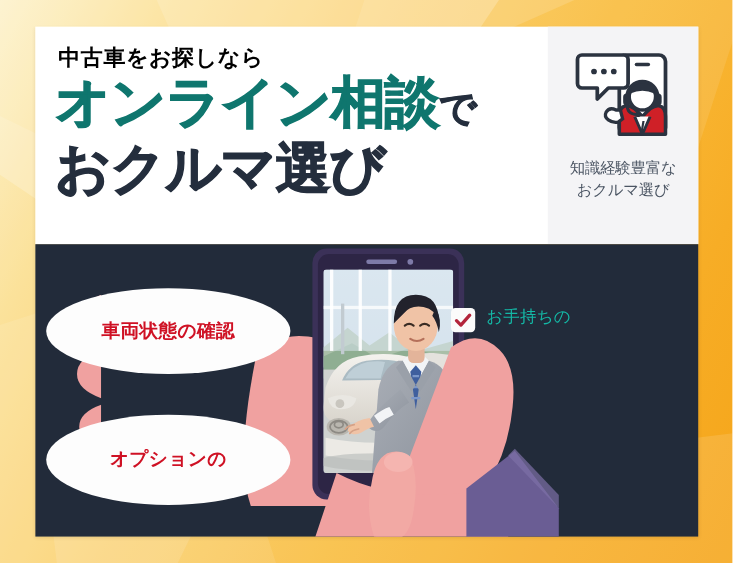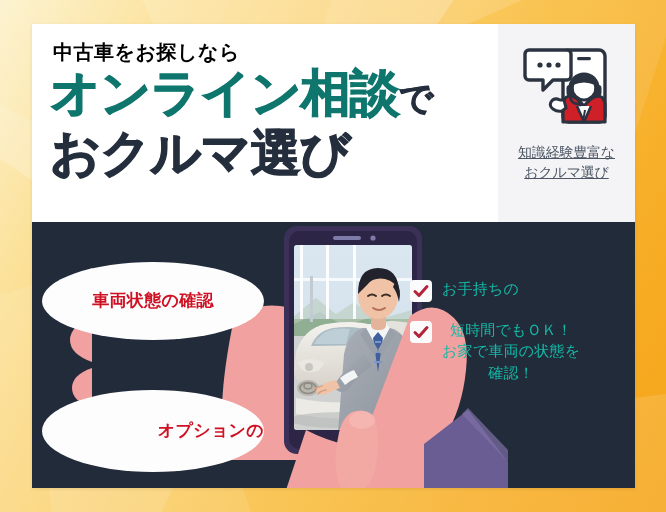--- a/index.html
+++ b/index.html
@@ -151,21 +151,21 @@
     left: 0;
     right: 0;
     top: 118px;
     text-align: center;
     font-size: 14px;
     line-height: 1.45;
     color: #4b5563;
     font-weight: 400;
     letter-spacing: -0.2px;
   }
-  .aside-caption span { display: block; white-space: nowrap; text-decoration: underline; }
+  .aside-caption span { display: block; white-space: nowrap; }
 
   
   .dark-panel {
     position: absolute;
     left: 0;
     top: 198px;
     width: 603px;
     height: 266px;
     background: #222b3a;
     overflow: hidden;
@@ -181,21 +181,21 @@
     justify-content: center;
     text-align: center;
     color: #cf1124;
     font-weight: 900;
     font-size: 17px;
     line-height: 1.3;
     letter-spacing: 0.3px;
     z-index: 6;
   }
   .pill-1 { left: 10px; top: 40px; width: 222px; height: 78px; }
-  .pill-2 { left: 10px; top: 168px; width: 222px; height: 82px; justify-content: flex-end; }
+  .pill-2 { left: 10px; top: 155px; width: 222px; height: 82px; }
   .pill span { display: block; white-space: nowrap; }
 
   
   .checklist {
     position: absolute;
     left: 378px;
     top: 56px;
     width: 225px;
     z-index: 6;
   }
@@ -439,29 +439,17 @@
           <span class="checkbox">
             <svg viewBox="0 0 22 22" width="22" height="22">
               <path d="M5 11.5 L9 15.5 L17 6.5" fill="none" stroke="#b3243b" stroke-width="3" stroke-linecap="round" stroke-linejoin="round"></path>
             </svg>
           </span>
           <div class="check-text">
             <span>お手持ちの</span>
           </div>
         </div>
 
-        <div class="check-item">
-          <span class="checkbox">
-            <svg viewBox="0 0 22 22" width="22" height="22">
-              <path d="M5 11.5 L9 15.5 L17 6.5" fill="none" stroke="#b3243b" stroke-width="3" stroke-linecap="round" stroke-linejoin="round"></path>
-            </svg>
-          </span>
-          <div class="check-text">
-            <span>短時間でもＯＫ！</span>
-            <span>お家で車両の状態を</span>
-            <span>確認！</span>
-          </div>
-        </div>
 
       </div>
     </div>
   </div>
 </div>
 
 </body></html>

